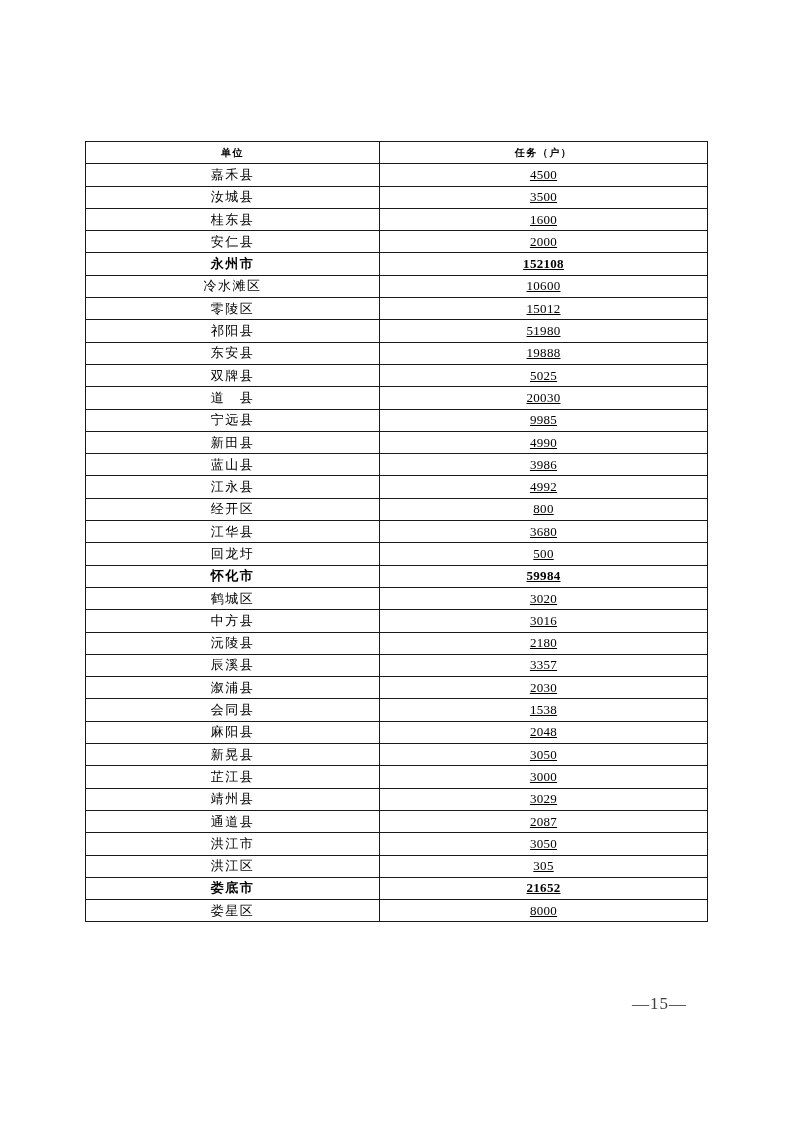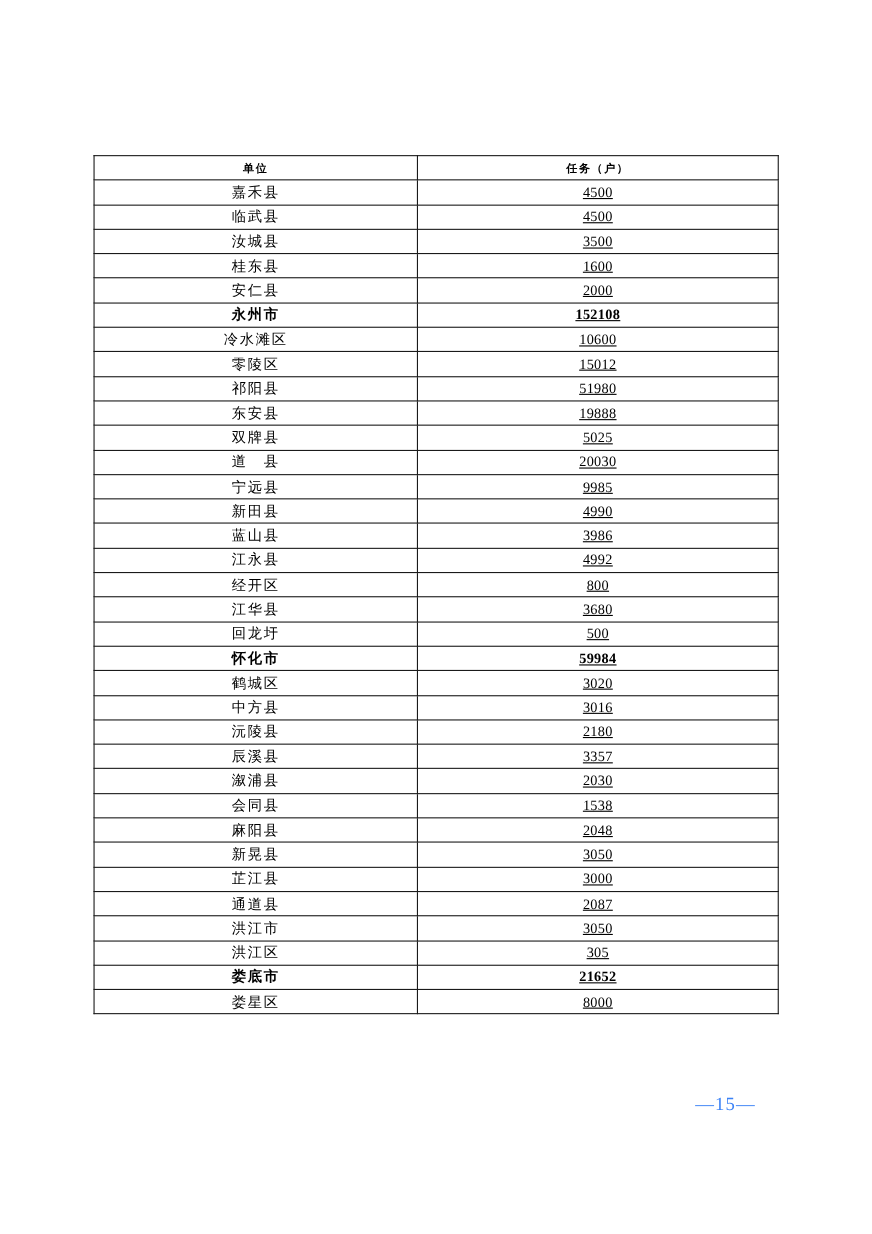--- a/index.html
+++ b/index.html
@@ -40,21 +40,21 @@
   }
   .doc-table tr.bold td {
     font-weight: bold;
   }
   .page-number {
     position: absolute;
     left: 632px;
     top: 994px;
     font-size: 17px;
     letter-spacing: 1px;
-    color: #3b82f6;
+    color: #404040;
   }
 </style>
 </head>
 <body>
 
 <table class="doc-table">
   <colgroup>
     <col style="width:294px">
     <col style="width:328px">
   </colgroup>
@@ -63,24 +63,20 @@
       <th>单位</th>
       <th>任务（户）</th>
     </tr>
   </thead>
   <tbody>
       <tr>
         <td>嘉禾县</td>
         <td class="num">4500</td>
       </tr>
       <tr>
-        <td>临武县</td>
-        <td class="num">4500</td>
-      </tr>
-      <tr>
         <td>汝城县</td>
         <td class="num">3500</td>
       </tr>
       <tr>
         <td>桂东县</td>
         <td class="num">1600</td>
       </tr>
       <tr>
         <td>安仁县</td>
         <td class="num">2000</td>
@@ -173,20 +169,24 @@
         <td>麻阳县</td>
         <td class="num">2048</td>
       </tr>
       <tr>
         <td>新晃县</td>
         <td class="num">3050</td>
       </tr>
       <tr>
         <td>芷江县</td>
         <td class="num">3000</td>
+      </tr>
+      <tr>
+        <td>靖州县</td>
+        <td class="num">3029</td>
       </tr>
       <tr>
         <td>通道县</td>
         <td class="num">2087</td>
       </tr>
       <tr>
         <td>洪江市</td>
         <td class="num">3050</td>
       </tr>
       <tr>

